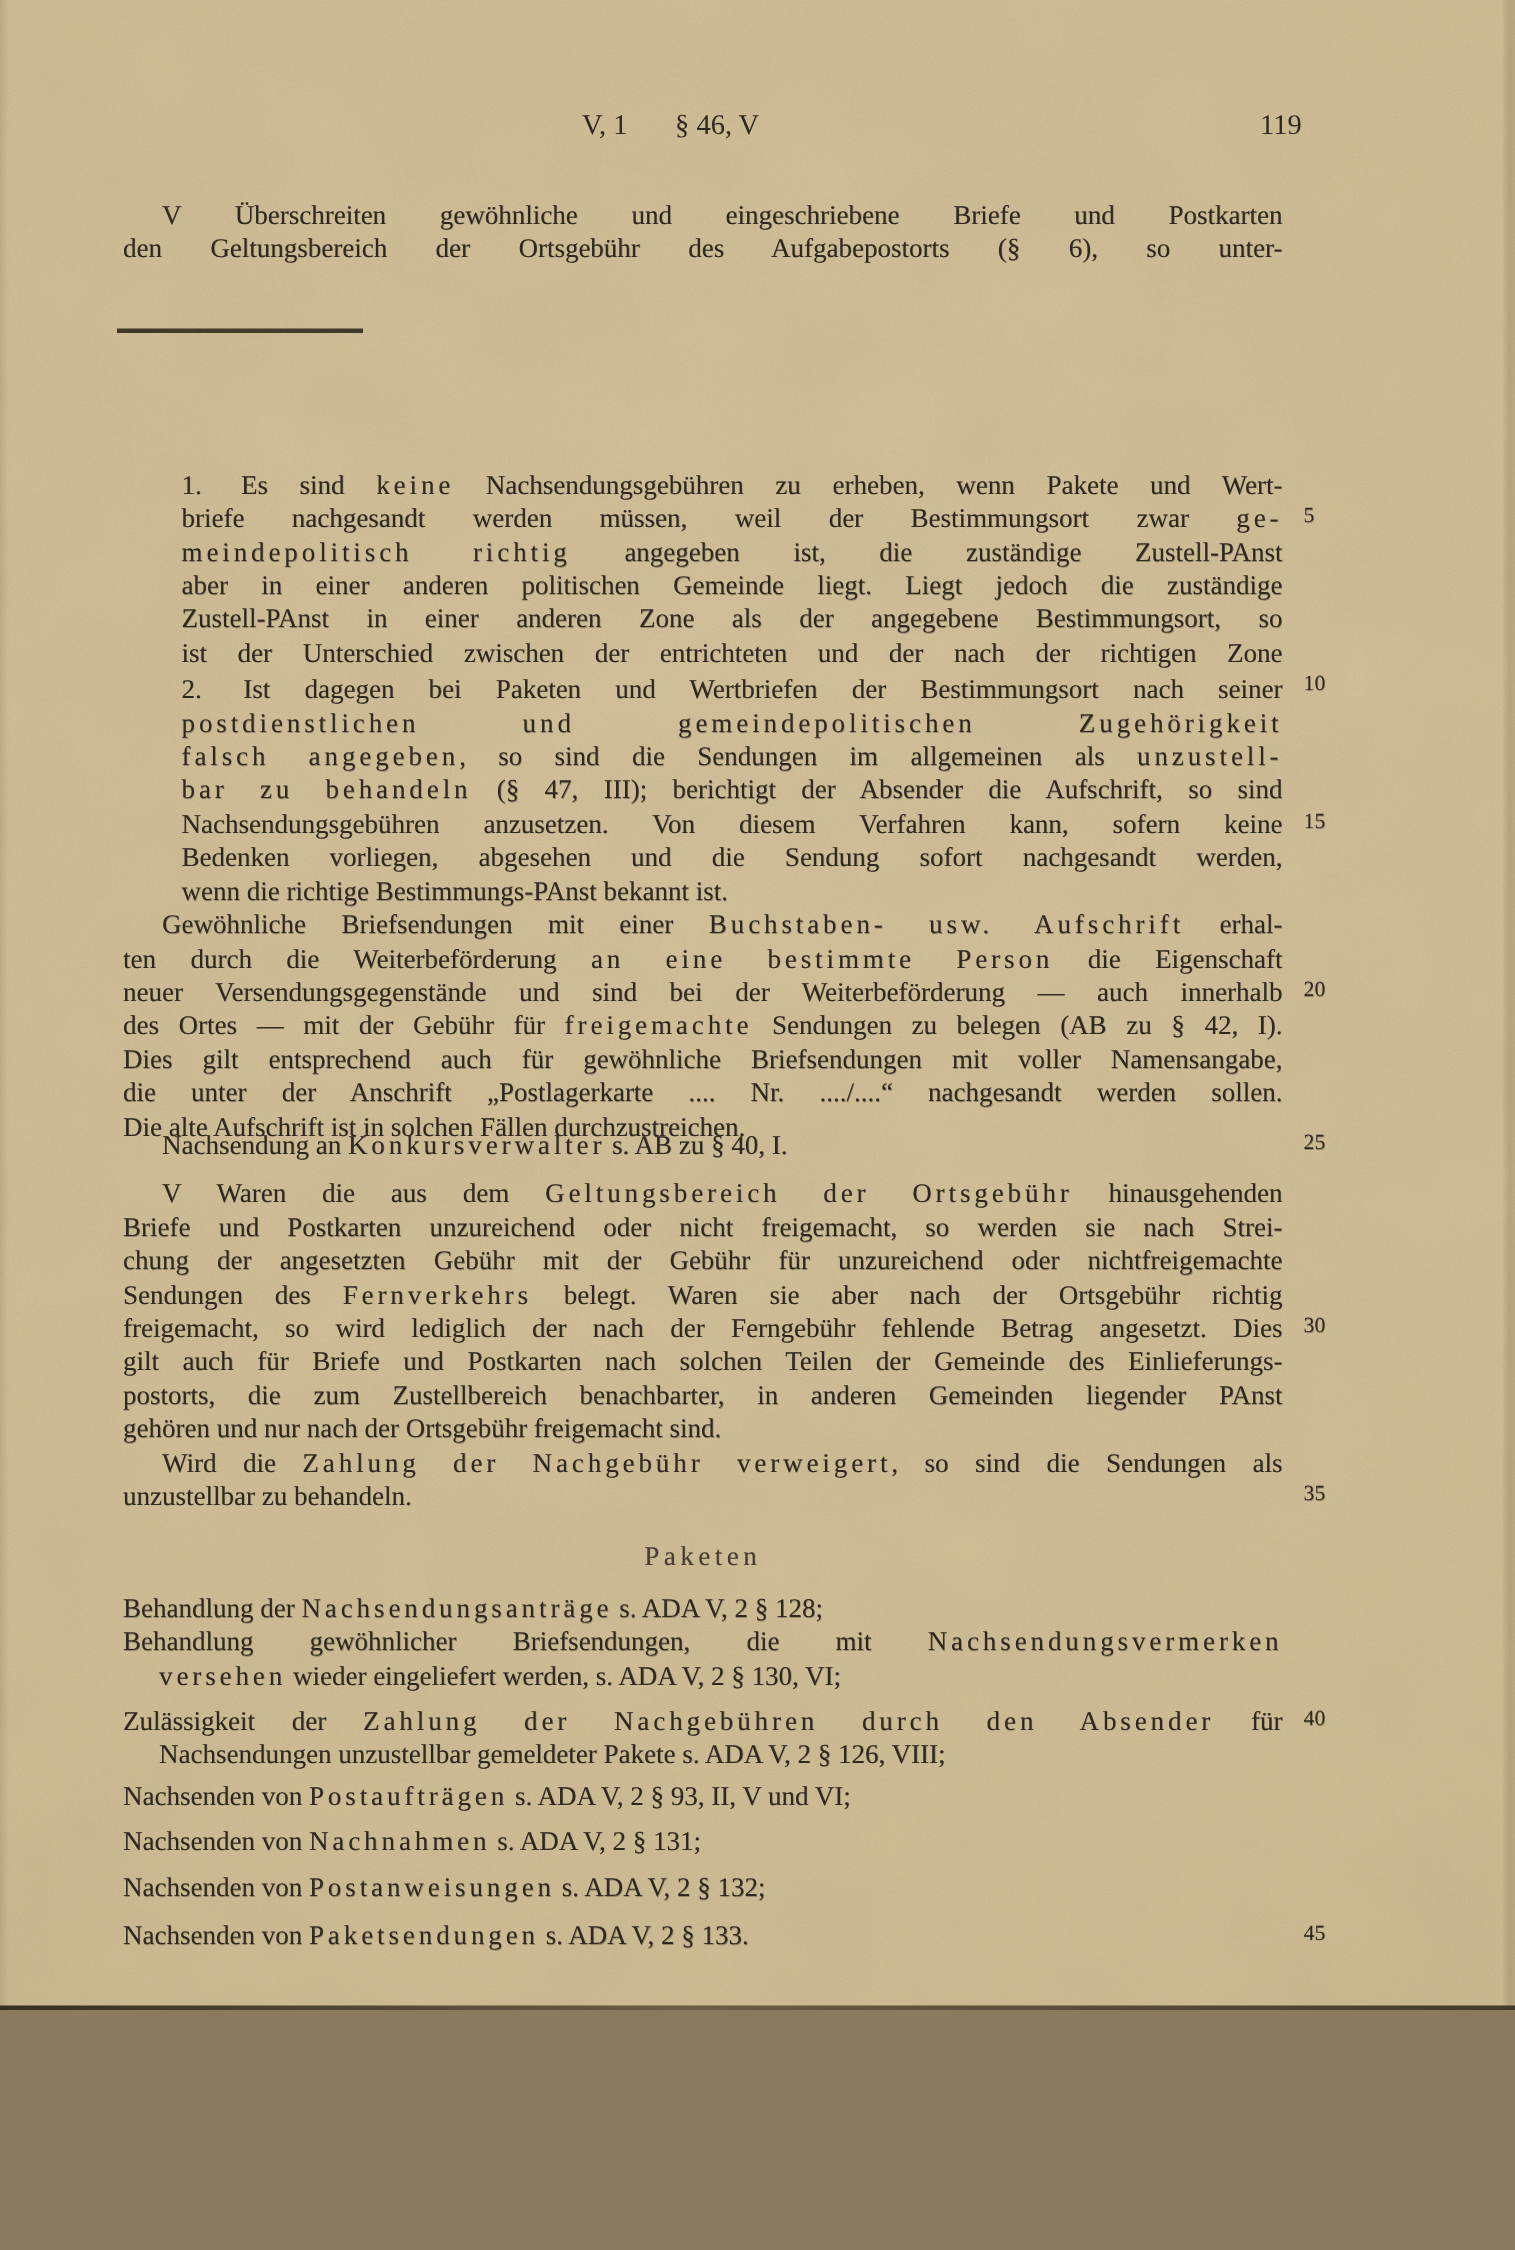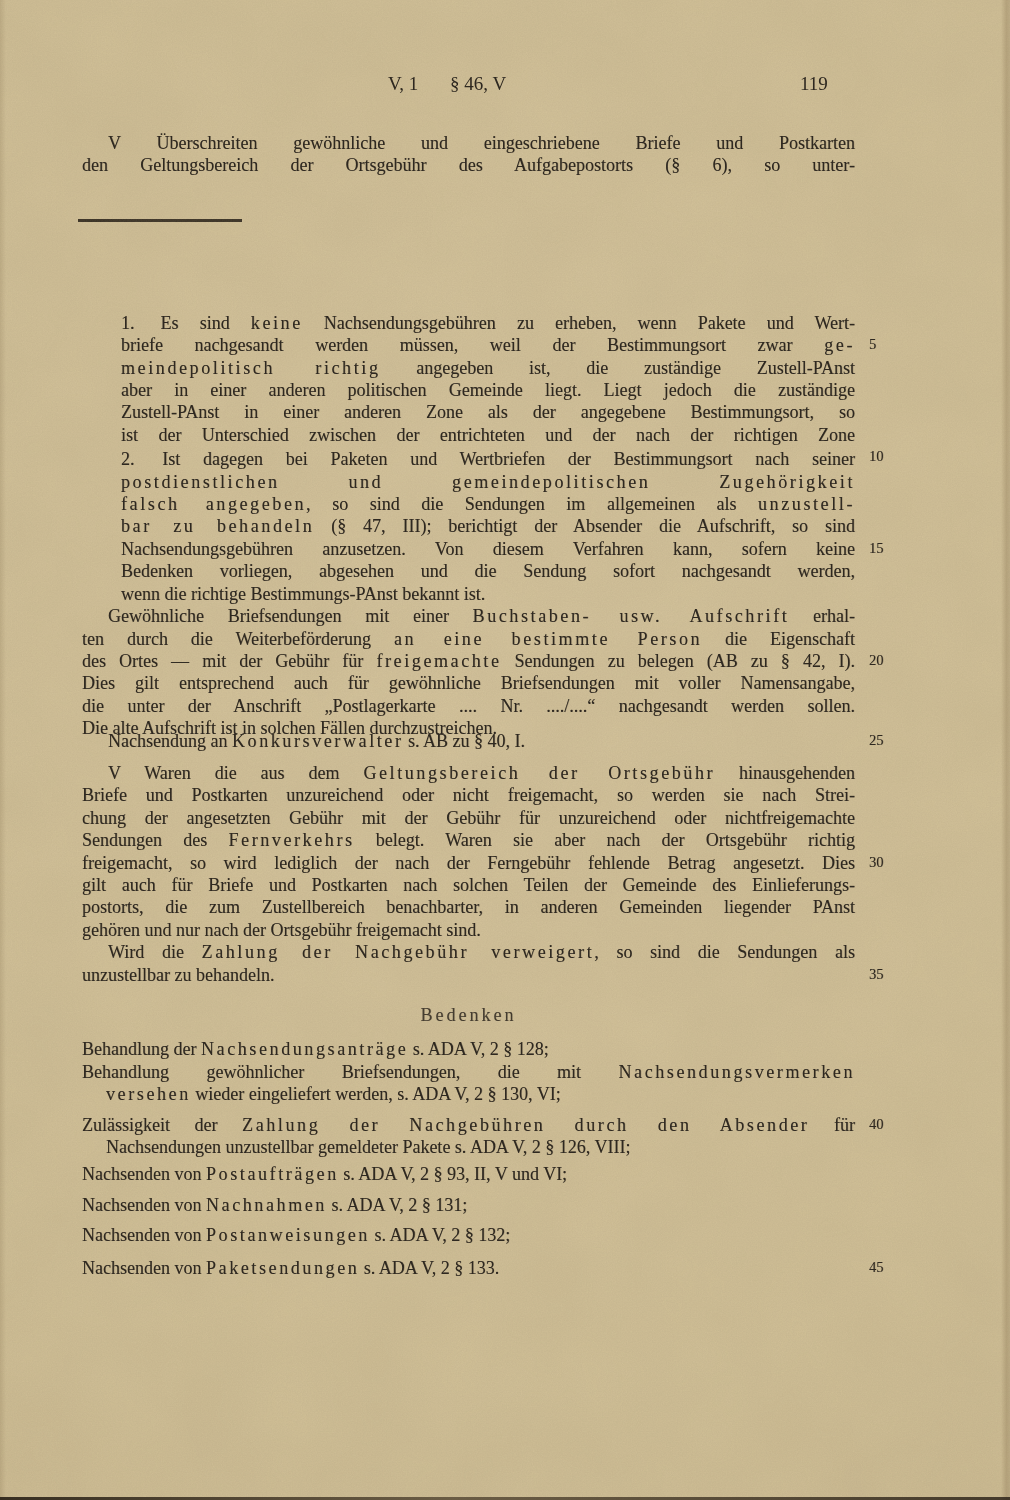--- a/index.html
+++ b/index.html
@@ -1,21 +1,21 @@
 <!DOCTYPE html>
 <html lang="de"><head>
 <meta charset="utf-8">
 <style>
   html, body { margin: 0; padding: 0; }
   body { background: #8a7a5e; font-family: "Liberation Serif", "DejaVu Serif", serif; }
 
   .page {
     position: relative;
     width: 1010px;
-    height: 1500px;
+    height: 1340px;
     margin: 0;
     overflow: hidden;
     background: radial-gradient(ellipse 130% 105% at 48% 40%, #dccba3 0%, #d7c69c 55%, #cdbb90 100%);
     color: #2e2820;
   }
 
   .grain { position: absolute; inset: 0; pointer-events: none; }
 
   
   .edge-bottom { position: absolute; left: 0; right: 0; bottom: 0; height: 3px;
@@ -24,21 +24,21 @@
     background: linear-gradient(90deg, rgba(0,0,0,0) 0%, rgba(122,100,66,.28) 60%, rgba(99,80,52,.16) 100%); }
   .edge-left { position: absolute; top: 0; bottom: 0; left: 0; width: 6px;
     background: linear-gradient(270deg, rgba(0,0,0,0) 0%, rgba(116,96,62,.18) 100%); }
 
   
   .header { position: absolute; top: 73px; left: 0; width: 100%; height: 24px;
     font-size: 19px; line-height: 22px; }
   .header span { position: absolute; white-space: nowrap; }
   .h-section   { left: 388px; }
   .h-paragraph { left: 450px; }
-  .h-page      { left: 800px; }
+  .h-page      { left: 840px; }
 
   
   .content { padding: 94px 155px 0 82px;  }
 
   .block { font-size: 18px; line-height: 22.4px;
     text-shadow: 0.4px 0.4px 0 rgba(46,38,28,0.35); }
 
   .line { position: relative; white-space: normal; }
   .line.just { text-align: justify; text-align-last: justify; text-justify: inter-word; }
   .line.ind  { padding-left: 26px; }   
@@ -120,21 +120,21 @@
         <div class="line just"><span class="sp">postdienstlichen und gemeindepolitischen Zugehörigkeit</span></div>
         <div class="line just"><span class="sp">falsch angegeben</span><span>, so sind die Sendungen im allgemeinen als </span><span class="sp">unzustell-</span></div>
         <div class="line just"><span class="sp">bar zu behandeln</span><span> (§ 47, III); berichtigt der Absender die Aufschrift, so sind</span></div>
         <div class="line just"><span>Nachsendungsgebühren anzusetzen. Von diesem Verfahren kann, sofern keine</span><span class="mnum">15</span></div>
         <div class="line just"><span>Bedenken vorliegen, abgesehen und die Sendung sofort nachgesandt werden,</span></div>
         <div class="line"><span>wenn die richtige Bestimmungs-PAnst bekannt ist.</span></div>
       </div>
       <div class="block para">
         <div class="line just ind"><span>Gewöhnliche Briefsendungen mit einer </span><span class="sp">Buchstaben- usw. Aufschrift</span><span> erhal-</span></div>
         <div class="line just"><span>ten durch die Weiterbeförderung </span><span class="sp">an eine bestimmte Person</span><span> die Eigenschaft</span></div>
-        <div class="line just"><span class="mnum">20</span></div>
+        <div class="line just"><span>neuer Versendungsgegenstände und sind bei der Weiterbeförderung — auch innerhalb</span><span class="mnum">20</span></div>
         <div class="line just"><span>des Ortes — mit der Gebühr für </span><span class="sp">freigemachte</span><span> Sendungen zu belegen (AB zu § 42, I).</span></div>
         <div class="line just"><span>Dies gilt entsprechend auch für gewöhnliche Briefsendungen mit voller Namensangabe,</span></div>
         <div class="line just"><span>die unter der Anschrift „Postlagerkarte .... Nr. ..../....“ nachgesandt werden sollen.</span></div>
         <div class="line"><span>Die alte Aufschrift ist in solchen Fällen durchzustreichen.</span></div>
       </div>
       <div class="block para">
         <div class="line ind"><span>Nachsendung an </span><span class="sp">Konkursverwalter</span><span> s. AB zu § 40, I.</span><span class="mnum">25</span></div>
       </div>
       <div class="block para">
         <div class="line just ind"><span>V Waren die aus dem </span><span class="sp">Geltungsbereich der Ortsgebühr</span><span> hinausgehenden</span></div>
@@ -143,21 +143,21 @@
         <div class="line just"><span>Sendungen des </span><span class="sp">Fernverkehrs</span><span> belegt. Waren sie aber nach der Ortsgebühr richtig</span></div>
         <div class="line just"><span>freigemacht, so wird lediglich der nach der Ferngebühr fehlende Betrag angesetzt. Dies</span><span class="mnum">30</span></div>
         <div class="line just"><span>gilt auch für Briefe und Postkarten nach solchen Teilen der Gemeinde des Einlieferungs-</span></div>
         <div class="line just"><span>postorts, die zum Zustellbereich benachbarter, in anderen Gemeinden liegender PAnst</span></div>
         <div class="line"><span>gehören und nur nach der Ortsgebühr freigemacht sind.</span></div>
       </div>
       <div class="block para">
         <div class="line just ind"><span>Wird die </span><span class="sp">Zahlung der Nachgebühr verweigert</span><span>, so sind die Sendungen als</span></div>
         <div class="line"><span>unzustellbar zu behandeln.</span><span class="mnum">35</span></div>
       </div>
-      <div class="block heading"><span>Bedenken</span></div>
+      <div class="block heading"><span>Paketen</span></div>
       <div class="block entry">
         <div class="line"><span>Behandlung der </span><span class="sp">Nachsendungsanträge</span><span> s. ADA V, 2 § 128;</span></div>
       </div>
       <div class="block entry">
         <div class="line just"><span>Behandlung gewöhnlicher Briefsendungen, die mit </span><span class="sp">Nachsendungsvermerken</span></div>
         <div class="line cont"><span class="sp">versehen</span><span> wieder eingeliefert werden, s. ADA V, 2 § 130, VI;</span></div>
       </div>
       <div class="block entry">
         <div class="line just"><span>Zulässigkeit der </span><span class="sp">Zahlung der Nachgebühren durch den Absender</span><span> für</span><span class="mnum">40</span></div>
         <div class="line cont"><span>Nachsendungen unzustellbar gemeldeter Pakete s. ADA V, 2 § 126, VIII;</span></div>

